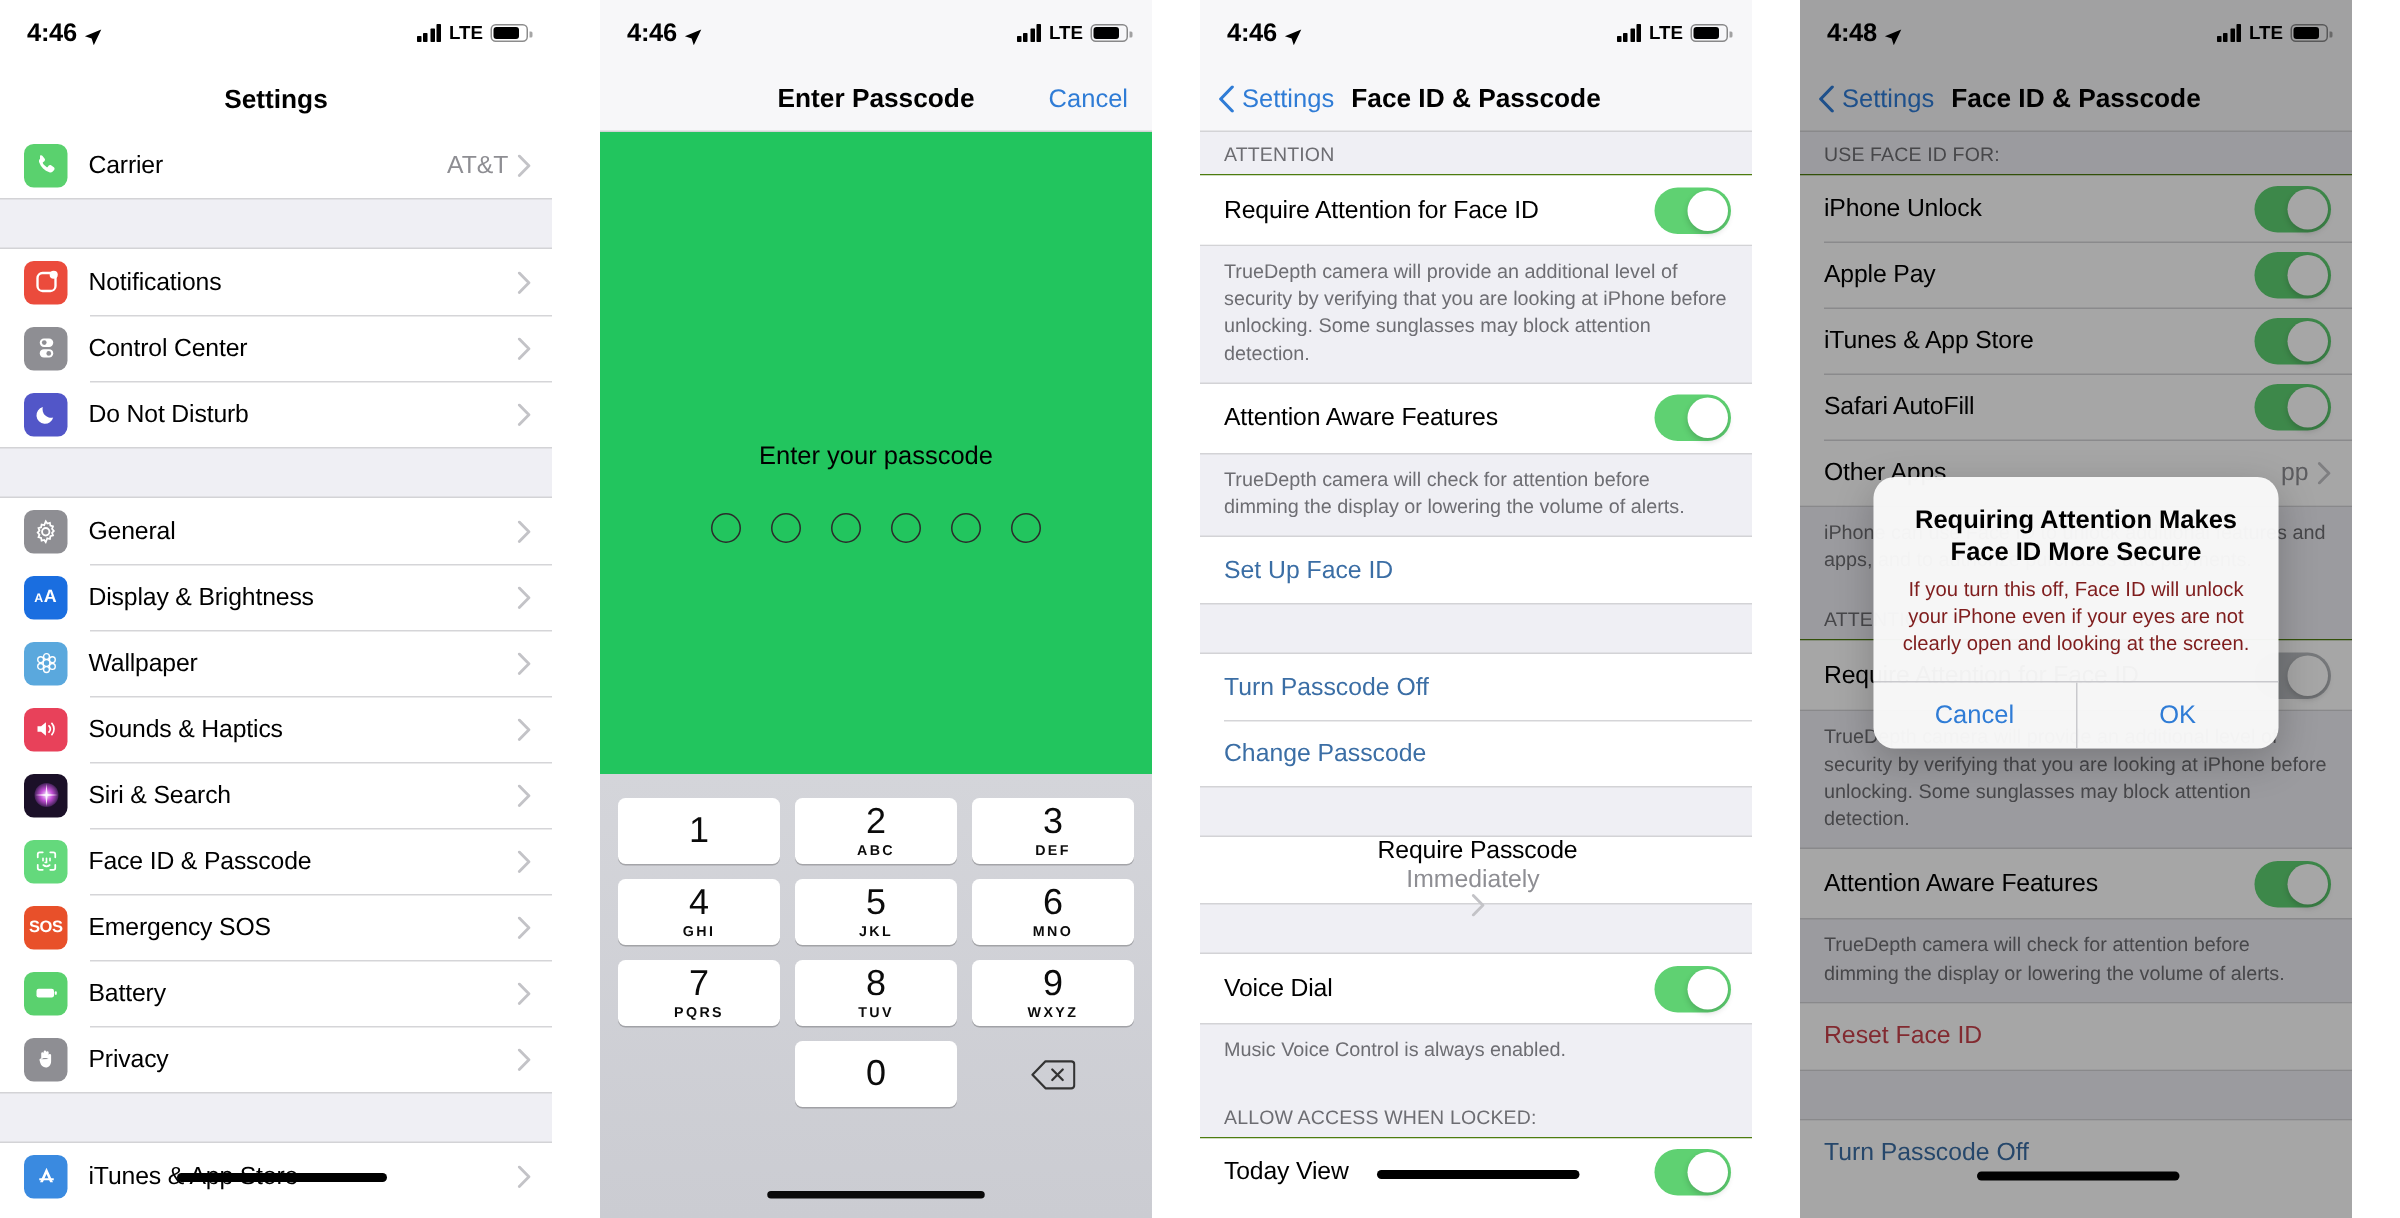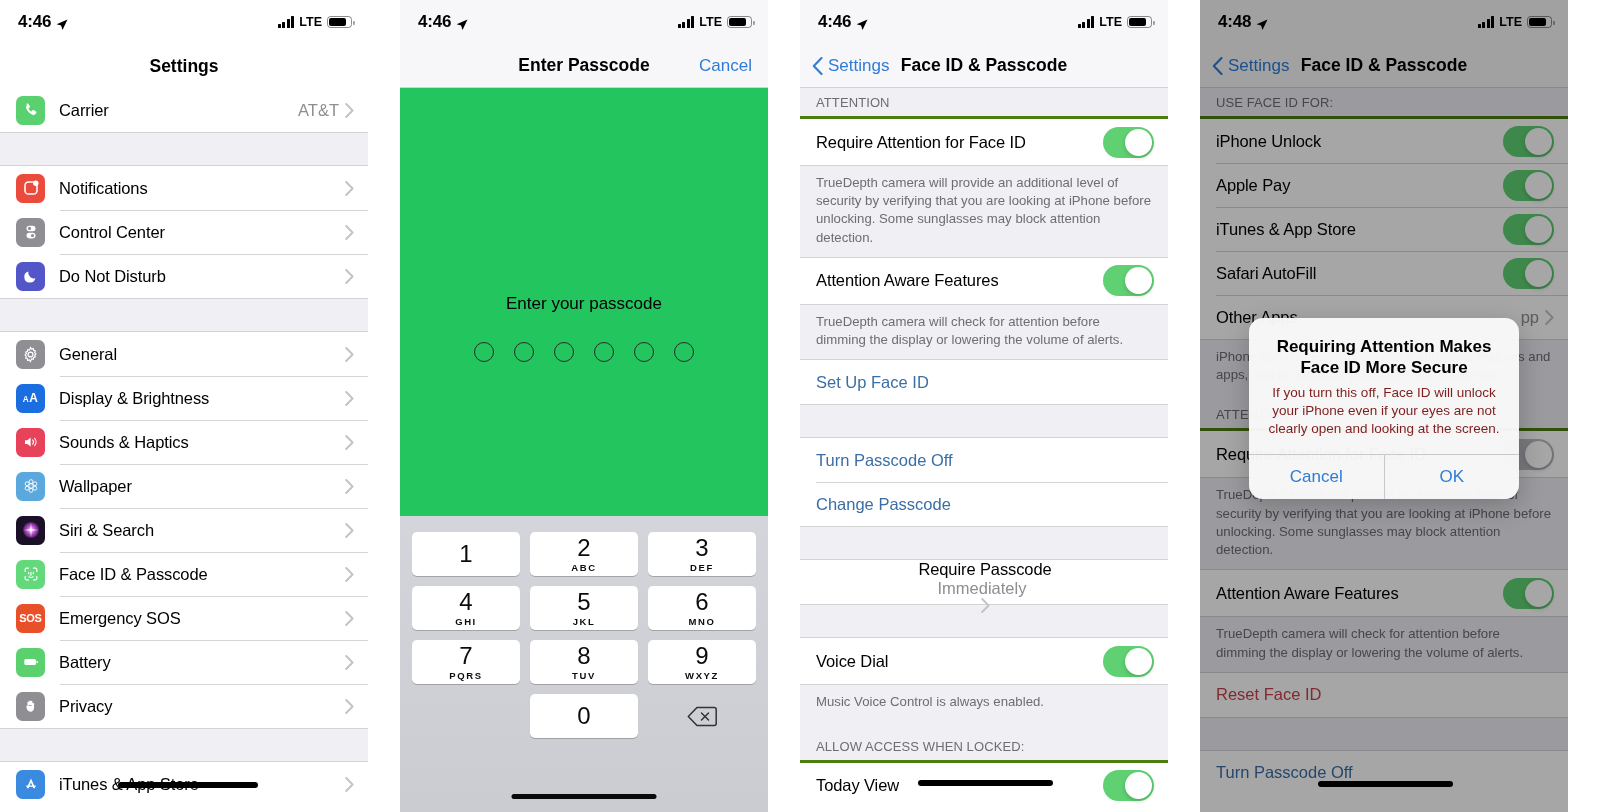--- a/index.html
+++ b/index.html
@@ -86,21 +86,21 @@
     color: #fff; font-size: 13px; font-weight: bold;
   }
   .row-label { font-size: 16.5px; color:#000; flex: 1 1 auto; letter-spacing: -0.1px;}
   .row-value { font-size: 16.5px; color:#8e8e93; margin-right: 6px; }
   .chev { width: 9px; height: 15px; flex:0 0 auto; }
 
   
   .grp-head {
     background:#efeff4; font-size: 13px; color:#6d6d72;
     padding: 7px 16px 6px 16px; letter-spacing: 0.1px;
-    border-bottom: 3px solid #4d7c0f;
+    border-bottom: 1px solid #4d7c0f;
   }
   .grp-foot {
     background:#efeff4; font-size: 13.2px; color:#6d6d72; line-height: 1.38;
     padding: 8px 16px 10px 16px;
     border-top: 1px solid #d3d3d6; border-bottom: 1px solid #d3d3d6;
   }
   .link-row { display:flex; align-items:center; height:44px; padding:12px 16px; background:#fff; font-size:16.5px; color:#3b6ea5; position:relative;}
   .link-row + .link-row::before { content:""; position:absolute; left:16px; right:0; top:0; height:1px; background:#d5d5d8; }
   .link-row.destructive { color:#c8414b; }
 
@@ -288,53 +288,53 @@
           </span>
         </div>
         <div class="row">
           <span class="app-icon" style="background:#1a6ee0;font-size:0;">
             <svg viewBox="0 0 24 24" width="22" height="22">
                 <text x="3" y="16" font-family="Liberation Sans, sans-serif" font-size="9" fill="#fff" font-weight="bold">A</text>
                 <text x="10" y="16" font-family="Liberation Sans, sans-serif" font-size="13" fill="#fff" font-weight="bold">A</text>
               </svg>
           </span>
           <span class="row-label">Display &amp; Brightness</span>
-          <span class="chev">
-            <svg viewBox="0 0 9 15" width="9" height="15">
-                <path d="M1.2 1 L7.6 7.5 L1.2 14" stroke="#c3c3c7" stroke-width="1.9" fill="none" stroke-linecap="round" stroke-linejoin="round"></path>
-              </svg>
-          </span>
-        </div>
-        <div class="row">
-          <span class="app-icon" style="background:#e8415a;">
-            <svg viewBox="0 0 24 24" width="18" height="18">
-                <path d="M4 9.5h3.2L11.5 6v12L7.2 14.5H4z" fill="#fff"></path>
-                <path d="M14.2 9.2a4.2 4.2 0 0 1 0 5.6M16.8 7a7.6 7.6 0 0 1 0 10" stroke="#fff" stroke-width="1.5" fill="none" stroke-linecap="round"></path>
-              </svg>
-          </span>
-          <span class="row-label">Sounds &amp; Haptics</span>
           <span class="chev">
             <svg viewBox="0 0 9 15" width="9" height="15">
                 <path d="M1.2 1 L7.6 7.5 L1.2 14" stroke="#c3c3c7" stroke-width="1.9" fill="none" stroke-linecap="round" stroke-linejoin="round"></path>
               </svg>
           </span>
         </div>
         <div class="row">
           <span class="app-icon" style="background:#5aa8dd;">
             <svg viewBox="0 0 24 24" width="18" height="18">
                 <circle cx="12" cy="12" r="3" fill="none" stroke="#fff" stroke-width="1.3"></circle>
                 <circle cx="12" cy="6.2" r="2.6" fill="none" stroke="#fff" stroke-width="1.2"></circle>
                 <circle cx="12" cy="17.8" r="2.6" fill="none" stroke="#fff" stroke-width="1.2"></circle>
                 <circle cx="6.8" cy="9" r="2.6" fill="none" stroke="#fff" stroke-width="1.2"></circle>
                 <circle cx="17.2" cy="9" r="2.6" fill="none" stroke="#fff" stroke-width="1.2"></circle>
                 <circle cx="6.8" cy="15" r="2.6" fill="none" stroke="#fff" stroke-width="1.2"></circle>
                 <circle cx="17.2" cy="15" r="2.6" fill="none" stroke="#fff" stroke-width="1.2"></circle>
               </svg>
           </span>
           <span class="row-label">Wallpaper</span>
+          <span class="chev">
+            <svg viewBox="0 0 9 15" width="9" height="15">
+                <path d="M1.2 1 L7.6 7.5 L1.2 14" stroke="#c3c3c7" stroke-width="1.9" fill="none" stroke-linecap="round" stroke-linejoin="round"></path>
+              </svg>
+          </span>
+        </div>
+        <div class="row">
+          <span class="app-icon" style="background:#e8415a;">
+            <svg viewBox="0 0 24 24" width="18" height="18">
+                <path d="M4 9.5h3.2L11.5 6v12L7.2 14.5H4z" fill="#fff"></path>
+                <path d="M14.2 9.2a4.2 4.2 0 0 1 0 5.6M16.8 7a7.6 7.6 0 0 1 0 10" stroke="#fff" stroke-width="1.5" fill="none" stroke-linecap="round"></path>
+              </svg>
+          </span>
+          <span class="row-label">Sounds &amp; Haptics</span>
           <span class="chev">
             <svg viewBox="0 0 9 15" width="9" height="15">
                 <path d="M1.2 1 L7.6 7.5 L1.2 14" stroke="#c3c3c7" stroke-width="1.9" fill="none" stroke-linecap="round" stroke-linejoin="round"></path>
               </svg>
           </span>
         </div>
         <div class="row">
           <span class="app-icon" style="background:#1b1028;">
             <svg viewBox="0 0 24 24" width="24" height="24">
               <defs>

